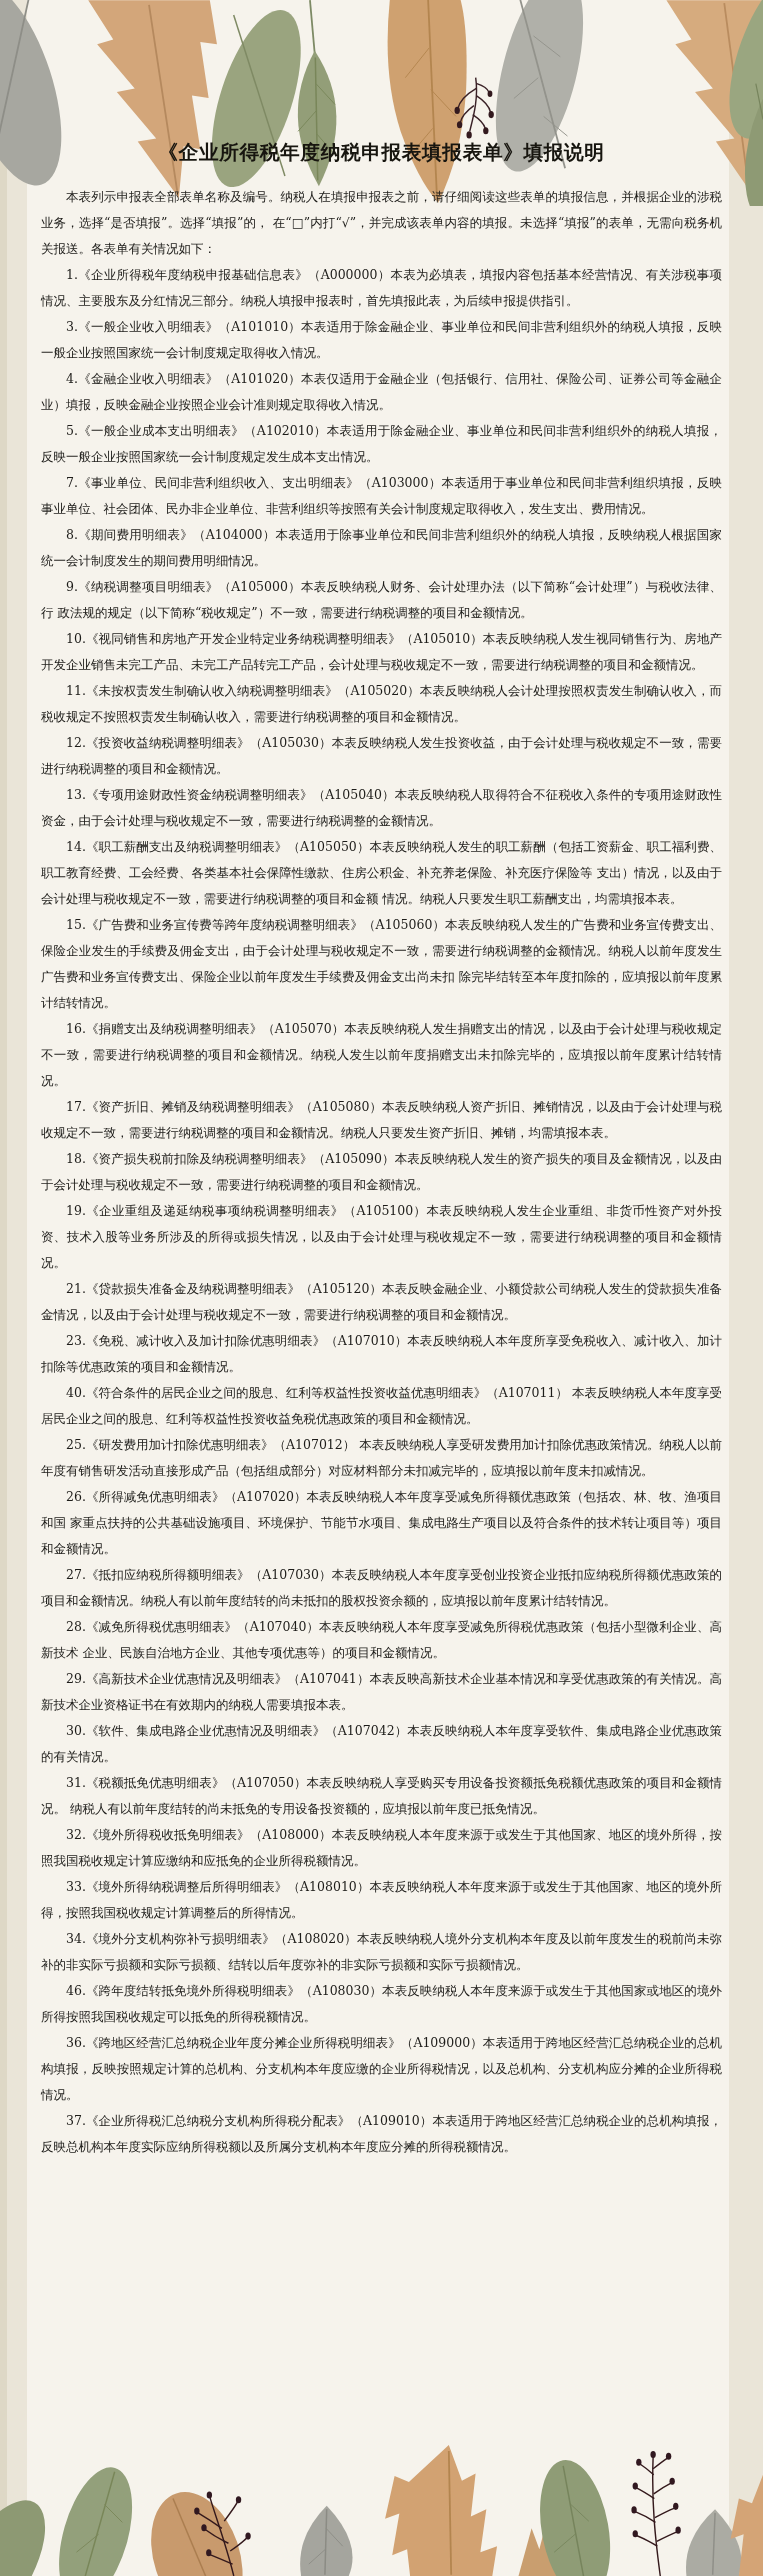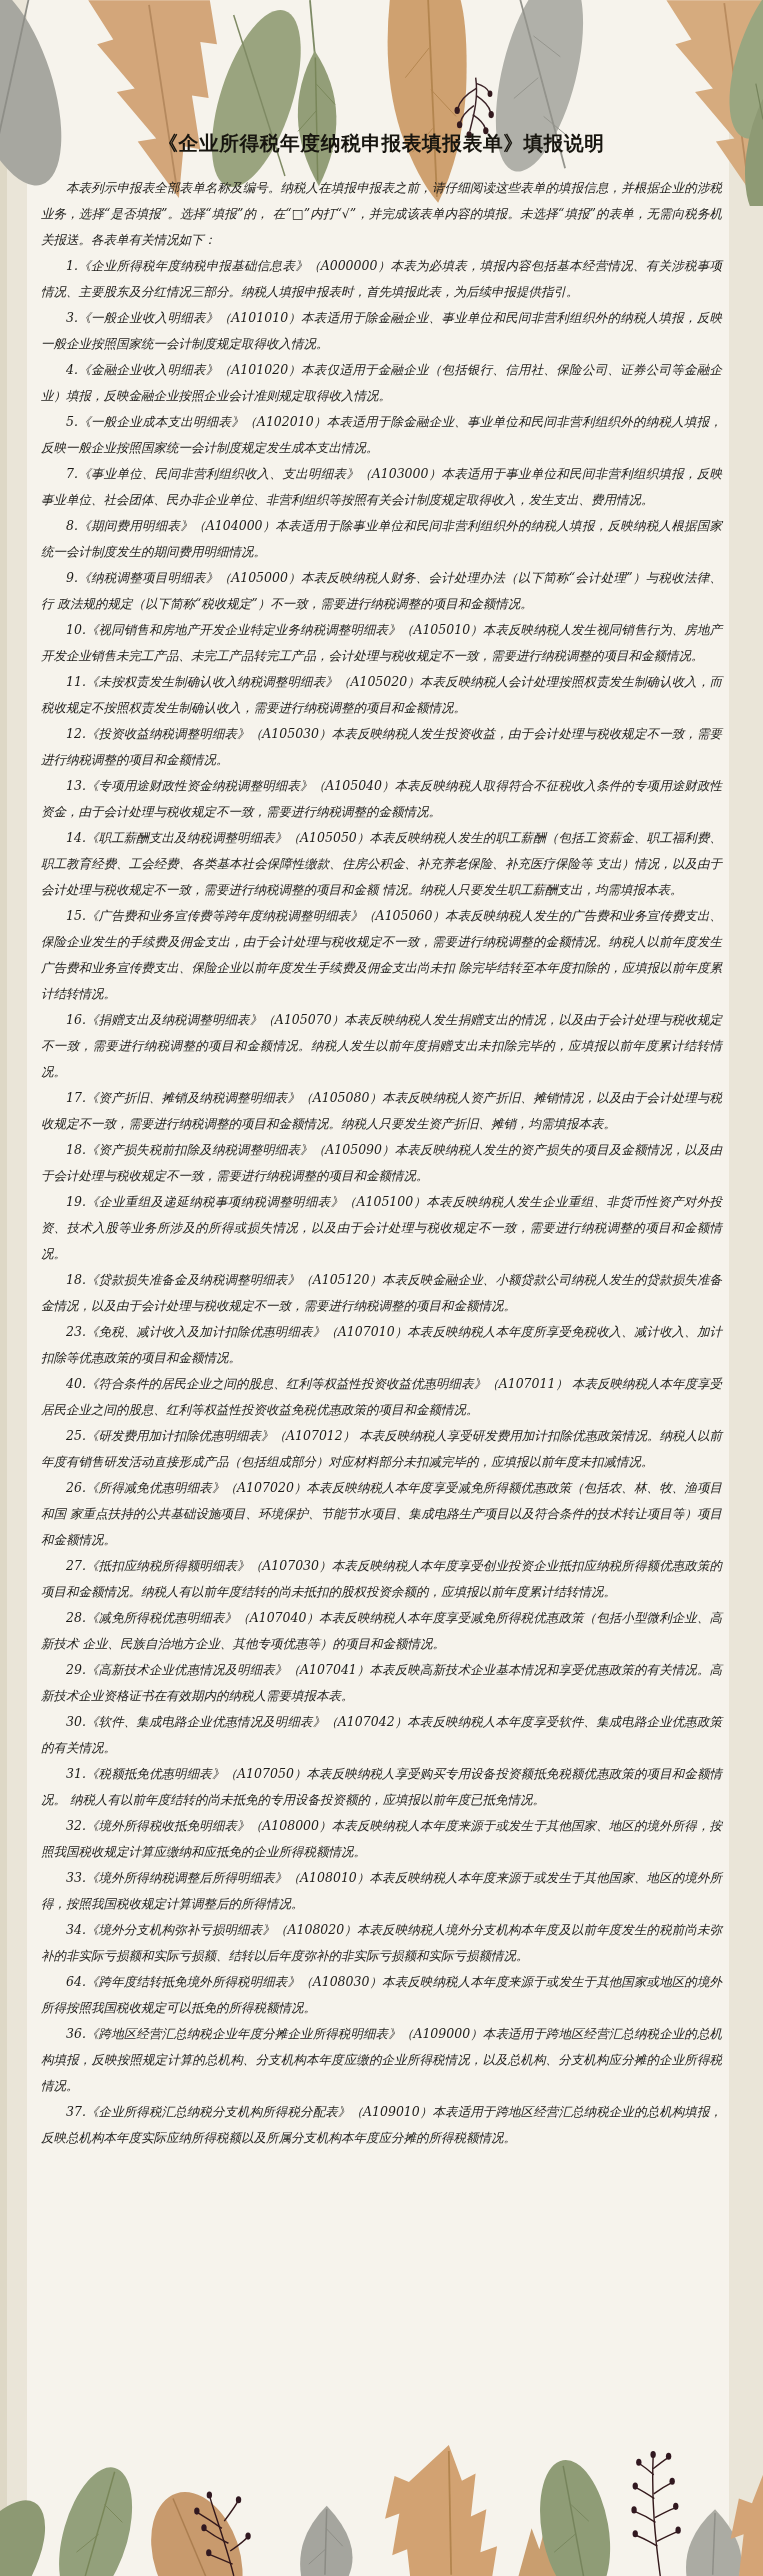--- a/index.html
+++ b/index.html
@@ -4,24 +4,24 @@
 <style>
   html,body{margin:0;padding:0;background:#ddd8c8;}
   #page{position:relative;width:763px;height:2576px;margin:0 auto;overflow:hidden;
         background:linear-gradient(90deg,#ded8c6 0px,#ded8c6 7.2px,#eae5d8 7.2px,#eae5d8 100%);
         font-family:"DejaVu Serif","Liberation Serif",serif;}
   #sheet{position:absolute;top:0;bottom:0;left:27px;width:702px;background:#f6f3ec;}
   .decor{position:absolute;left:0;width:763px;pointer-events:none;}
   .decor.top{top:0;}
   .decor.bottom{bottom:0;}
   #content{position:relative;padding:0 41px;}
-  .doc-title{margin:0;padding-top:130px;text-align:center;font-size:19.7px;font-weight:700;
+  .doc-title{margin:9px;padding-top:130px;text-align:center;font-size:19.7px;font-weight:700;
              letter-spacing:0.6px;color:#17150f;}
   .para{margin:0;font-size:12.5px;line-height:26px;color:#1d1c19;text-align:justify;
-        text-indent:2em;word-break:break-all;font-style:italic;}
+        text-indent:2em;word-break:break-all;}
   .para.intro{margin-top:18px;}
 </style>
 </head>
 <body>
 
 <div id="page">
   <div id="sheet"></div>
 
   <svg class="decor top" width="763" height="206" viewBox="0 0 1280 345" aria-hidden="true">
     <g stroke="none">
@@ -87,34 +87,34 @@
         <p class="para">10.《视同销售和房地产开发企业特定业务纳税调整明细表》（A105010）本表反映纳税人发生视同销售行为、房地产开发企业销售未完工产品、未完工产品转完工产品，会计处理与税收规定不一致，需要进行纳税调整的项目和金额情况。</p>
         <p class="para">11.《未按权责发生制确认收入纳税调整明细表》（A105020）本表反映纳税人会计处理按照权责发生制确认收入，而税收规定不按照权责发生制确认收入，需要进行纳税调整的项目和金额情况。</p>
         <p class="para">12.《投资收益纳税调整明细表》（A105030）本表反映纳税人发生投资收益，由于会计处理与税收规定不一致，需要进行纳税调整的项目和金额情况。</p>
         <p class="para">13.《专项用途财政性资金纳税调整明细表》（A105040）本表反映纳税人取得符合不征税收入条件的专项用途财政性资金，由于会计处理与税收规定不一致，需要进行纳税调整的金额情况。</p>
         <p class="para">14.《职工薪酬支出及纳税调整明细表》（A105050）本表反映纳税人发生的职工薪酬（包括工资薪金、职工福利费、职工教育经费、工会经费、各类基本社会保障性缴款、住房公积金、补充养老保险、补充医疗保险等 支出）情况，以及由于会计处理与税收规定不一致，需要进行纳税调整的项目和金额 情况。纳税人只要发生职工薪酬支出，均需填报本表。</p>
         <p class="para">15.《广告费和业务宣传费等跨年度纳税调整明细表》（A105060）本表反映纳税人发生的广告费和业务宣传费支出、保险企业发生的手续费及佣金支出，由于会计处理与税收规定不一致，需要进行纳税调整的金额情况。纳税人以前年度发生广告费和业务宣传费支出、保险企业以前年度发生手续费及佣金支出尚未扣 除完毕结转至本年度扣除的，应填报以前年度累计结转情况。</p>
         <p class="para">16.《捐赠支出及纳税调整明细表》（A105070）本表反映纳税人发生捐赠支出的情况，以及由于会计处理与税收规定不一致，需要进行纳税调整的项目和金额情况。纳税人发生以前年度捐赠支出未扣除完毕的，应填报以前年度累计结转情况。</p>
         <p class="para">17.《资产折旧、摊销及纳税调整明细表》（A105080）本表反映纳税人资产折旧、摊销情况，以及由于会计处理与税收规定不一致，需要进行纳税调整的项目和金额情况。纳税人只要发生资产折旧、摊销，均需填报本表。</p>
         <p class="para">18.《资产损失税前扣除及纳税调整明细表》（A105090）本表反映纳税人发生的资产损失的项目及金额情况，以及由于会计处理与税收规定不一致，需要进行纳税调整的项目和金额情况。</p>
         <p class="para">19.《企业重组及递延纳税事项纳税调整明细表》（A105100）本表反映纳税人发生企业重组、非货币性资产对外投资、技术入股等业务所涉及的所得或损失情况，以及由于会计处理与税收规定不一致，需要进行纳税调整的项目和金额情况。</p>
-        <p class="para">18.《贷款损失准备金及纳税调整明细表》（A105120）本表反映金融企业、小额贷款公司纳税人发生的贷款损失准备金情况，以及由于会计处理与税收规定不一致，需要进行纳税调整的项目和金额情况。</p>
+        <p class="para">21.《贷款损失准备金及纳税调整明细表》（A105120）本表反映金融企业、小额贷款公司纳税人发生的贷款损失准备金情况，以及由于会计处理与税收规定不一致，需要进行纳税调整的项目和金额情况。</p>
         <p class="para">23.《免税、减计收入及加计扣除优惠明细表》（A107010）本表反映纳税人本年度所享受免税收入、减计收入、加计扣除等优惠政策的项目和金额情况。</p>
         <p class="para">40.《符合条件的居民企业之间的股息、红利等权益性投资收益优惠明细表》（A107011） 本表反映纳税人本年度享受居民企业之间的股息、红利等权益性投资收益免税优惠政策的项目和金额情况。</p>
         <p class="para">25.《研发费用加计扣除优惠明细表》（A107012） 本表反映纳税人享受研发费用加计扣除优惠政策情况。纳税人以前年度有销售研发活动直接形成产品（包括组成部分）对应材料部分未扣减完毕的，应填报以前年度未扣减情况。</p>
         <p class="para">26.《所得减免优惠明细表》（A107020）本表反映纳税人本年度享受减免所得额优惠政策（包括农、林、牧、渔项目和国 家重点扶持的公共基础设施项目、环境保护、节能节水项目、集成电路生产项目以及符合条件的技术转让项目等）项目和金额情况。</p>
         <p class="para">27.《抵扣应纳税所得额明细表》（A107030）本表反映纳税人本年度享受创业投资企业抵扣应纳税所得额优惠政策的项目和金额情况。纳税人有以前年度结转的尚未抵扣的股权投资余额的，应填报以前年度累计结转情况。</p>
         <p class="para">28.《减免所得税优惠明细表》（A107040）本表反映纳税人本年度享受减免所得税优惠政策（包括小型微利企业、高新技术 企业、民族自治地方企业、其他专项优惠等）的项目和金额情况。</p>
         <p class="para">29.《高新技术企业优惠情况及明细表》（A107041）本表反映高新技术企业基本情况和享受优惠政策的有关情况。高新技术企业资格证书在有效期内的纳税人需要填报本表。</p>
         <p class="para">30.《软件、集成电路企业优惠情况及明细表》（A107042）本表反映纳税人本年度享受软件、集成电路企业优惠政策的有关情况。</p>
         <p class="para">31.《税额抵免优惠明细表》（A107050）本表反映纳税人享受购买专用设备投资额抵免税额优惠政策的项目和金额情况。 纳税人有以前年度结转的尚未抵免的专用设备投资额的，应填报以前年度已抵免情况。</p>
         <p class="para">32.《境外所得税收抵免明细表》（A108000）本表反映纳税人本年度来源于或发生于其他国家、地区的境外所得，按照我国税收规定计算应缴纳和应抵免的企业所得税额情况。</p>
         <p class="para">33.《境外所得纳税调整后所得明细表》（A108010）本表反映纳税人本年度来源于或发生于其他国家、地区的境外所得，按照我国税收规定计算调整后的所得情况。</p>
         <p class="para">34.《境外分支机构弥补亏损明细表》（A108020）本表反映纳税人境外分支机构本年度及以前年度发生的税前尚未弥补的非实际亏损额和实际亏损额、结转以后年度弥补的非实际亏损额和实际亏损额情况。</p>
-        <p class="para">64.《跨年度结转抵免境外所得税明细表》（A108030）本表反映纳税人本年度来源于或发生于其他国家或地区的境外所得按照我国税收规定可以抵免的所得税额情况。</p>
+        <p class="para">46.《跨年度结转抵免境外所得税明细表》（A108030）本表反映纳税人本年度来源于或发生于其他国家或地区的境外所得按照我国税收规定可以抵免的所得税额情况。</p>
         <p class="para">36.《跨地区经营汇总纳税企业年度分摊企业所得税明细表》（A109000）本表适用于跨地区经营汇总纳税企业的总机构填报，反映按照规定计算的总机构、分支机构本年度应缴的企业所得税情况，以及总机构、分支机构应分摊的企业所得税 情况。</p>
         <p class="para">37.《企业所得税汇总纳税分支机构所得税分配表》（A109010）本表适用于跨地区经营汇总纳税企业的总机构填报，反映总机构本年度实际应纳所得税额以及所属分支机构本年度应分摊的所得税额情况。</p>
       </div>
   </div>
 
   <svg class="decor bottom" width="763" height="137" viewBox="0 0 1280 230" aria-hidden="true">
     <g stroke="none">
       <ellipse cx="-5" cy="215" rx="58" ry="125" fill="#8d9973" transform="rotate(30 -5 215)"></ellipse>
       <ellipse cx="160" cy="162" rx="54" ry="118" fill="#93a07b" transform="rotate(16 160 162)"></ellipse>
       <line x1="192" y1="55" x2="132" y2="268" stroke="#798659" stroke-width="2.5"></line>

